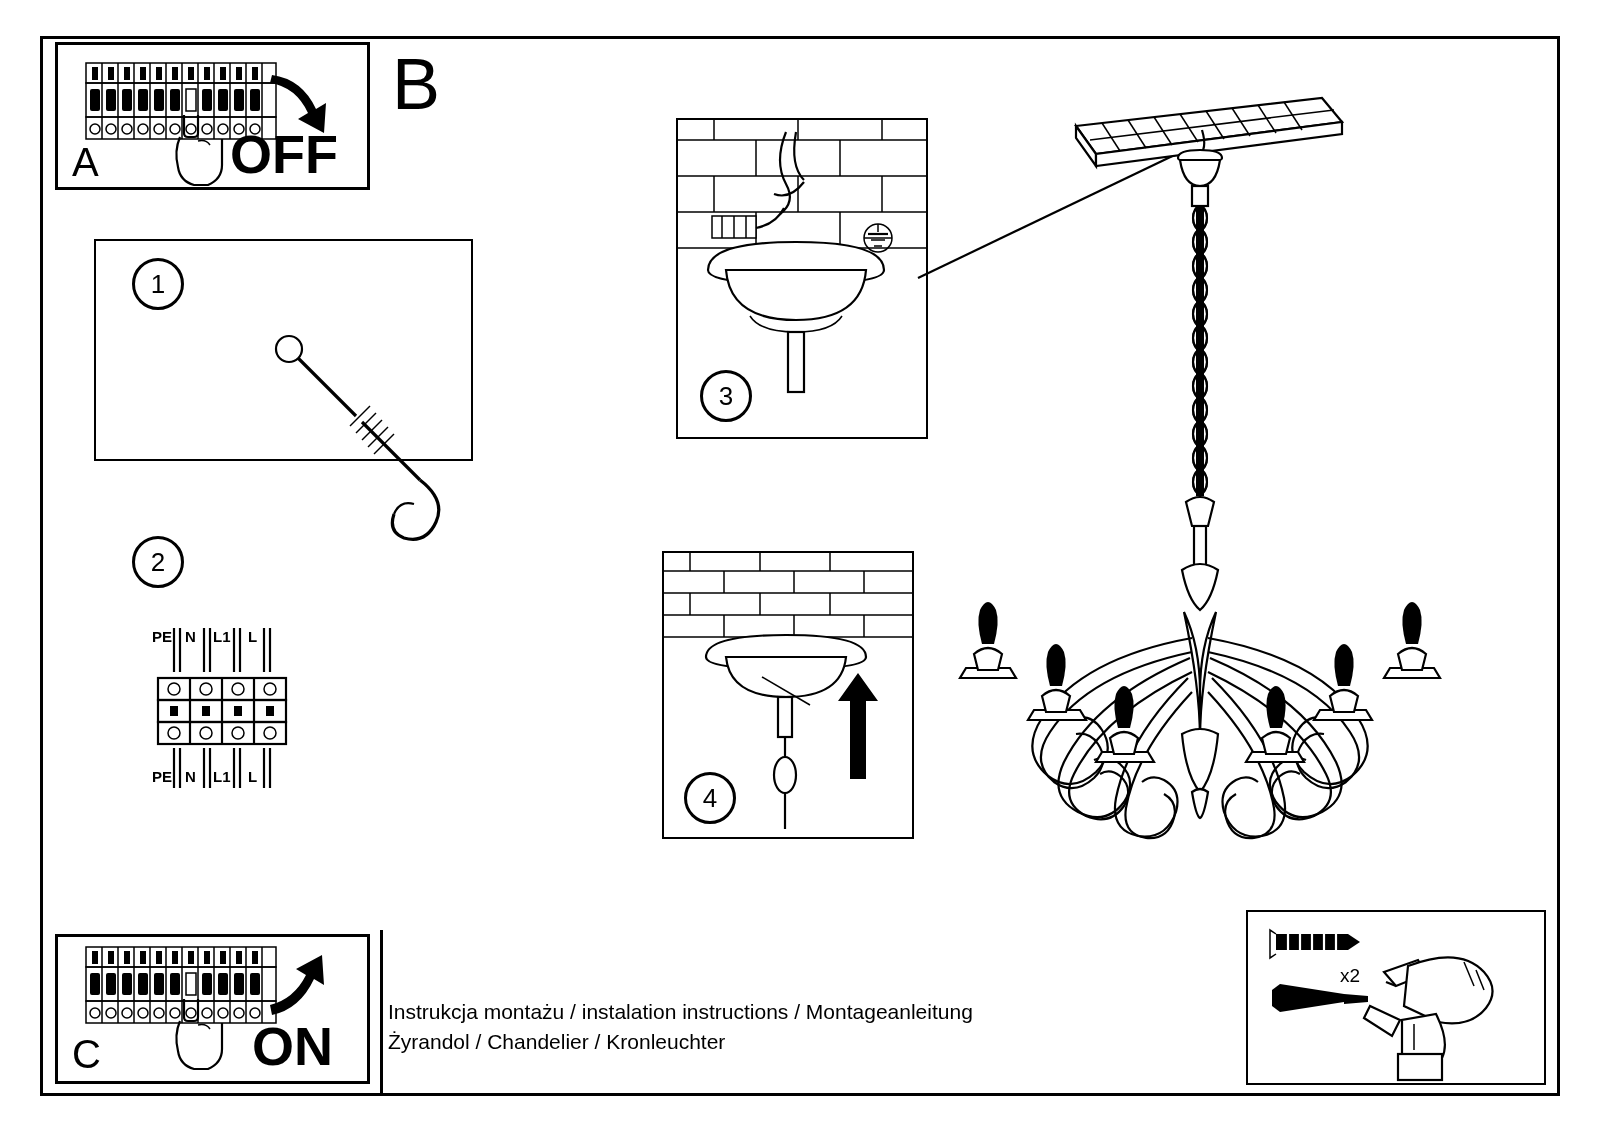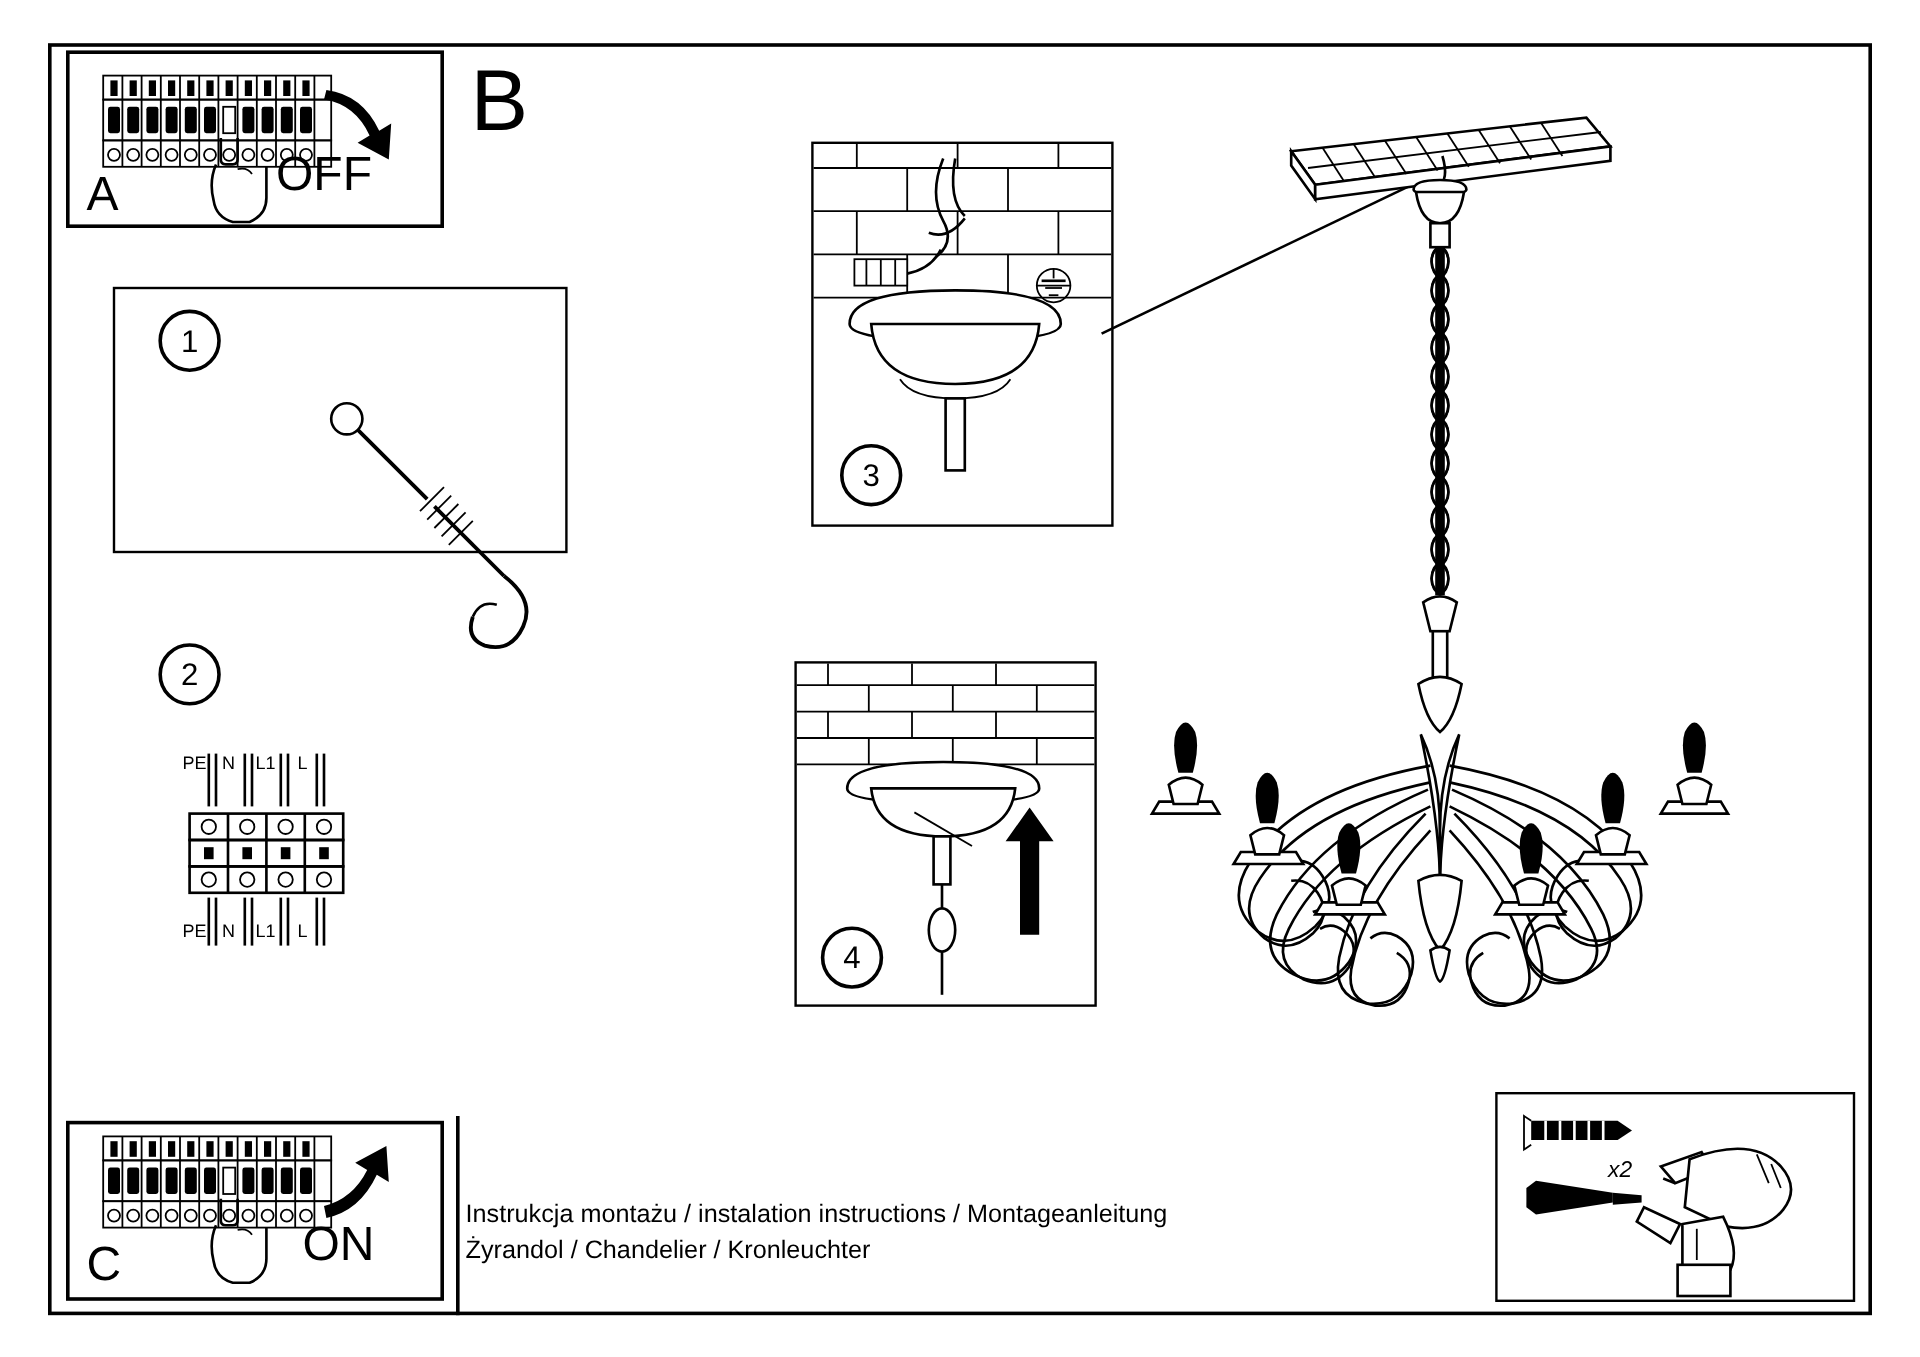--- a/index.html
+++ b/index.html
@@ -12,23 +12,23 @@
   .st1{fill:none;stroke:#000;stroke-width:1.5;}
   .st3{fill:none;stroke:#000;stroke-width:3.2;}
   .fill{fill:#000;}
   .wht{fill:#fff;stroke:#000;stroke-width:2.2;}
   .wht1{fill:#fff;stroke:#000;stroke-width:1.5;}
   .circnum{position:absolute;width:46px;height:46px;border:3px solid #000;border-radius:50%;
            display:flex;align-items:center;justify-content:center;font-size:26px;font-weight:400;background:#fff;}
   .txtline{position:absolute;font-size:21px;}
   .bigB{position:absolute;font-size:72px;font-weight:400;}
   .abc{position:absolute;font-size:40px;font-weight:400;}
-  .onoff{position:absolute;font-size:40px;font-weight:400;}
-  .termlbl{position:absolute;font-size:15px;font-weight:400;}
-  .x2{position:absolute;font-size:19px;font-style:italic;}
+  .onoff{position:absolute;font-size:54px;font-weight:700;}
+  .termlbl{position:absolute;font-size:15px;font-weight:700;}
+  .x2{position:absolute;font-size:19px;}
 </style>
 </head>
 <body>
 
 <div id="page">
 
   <div class="frame" style="left:40px;top:36px;width:1520px;height:1060px;border-width:3px;"></div>
 
   <div class="frame" style="left:55px;top:42px;width:315px;height:148px;">
     <svg width="311" height="144" viewBox="0 0 311 144">

